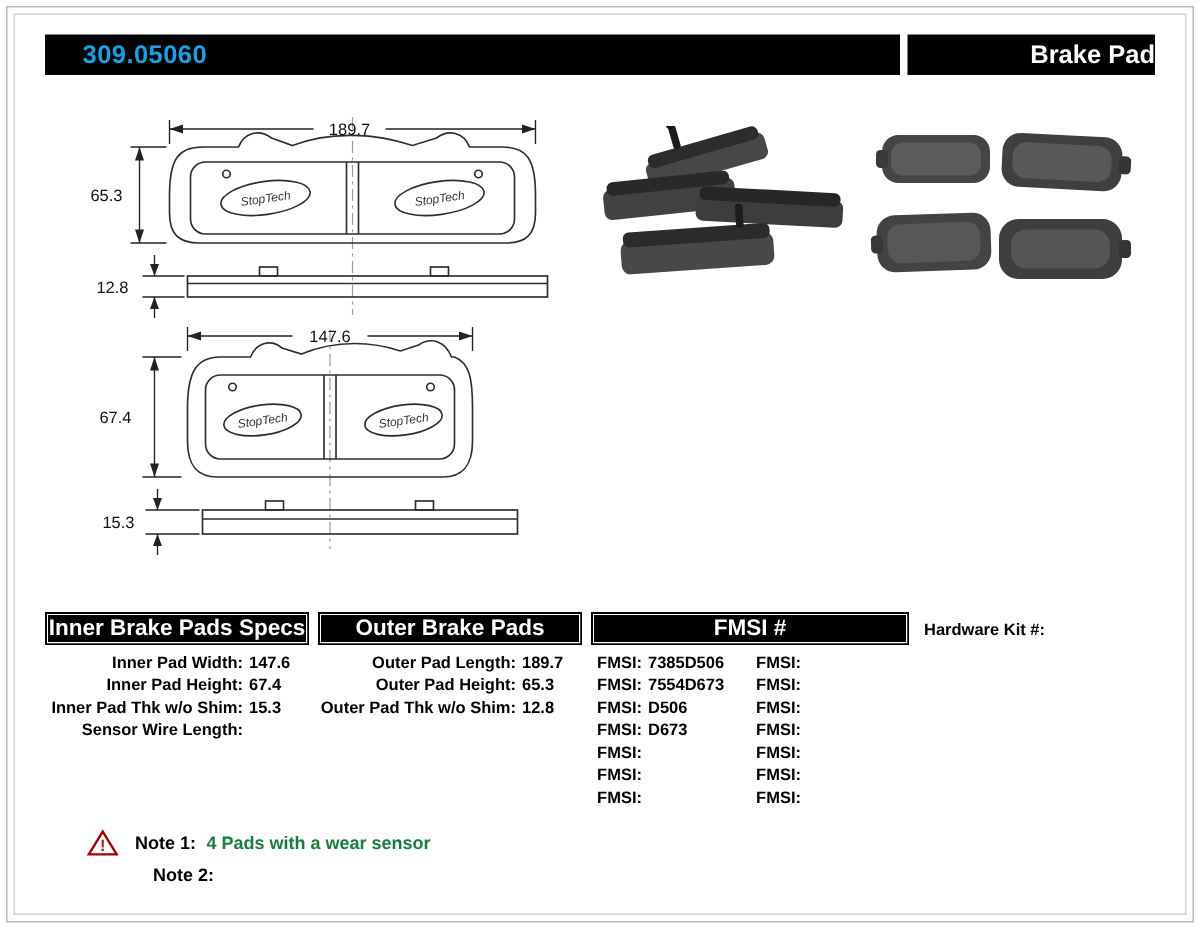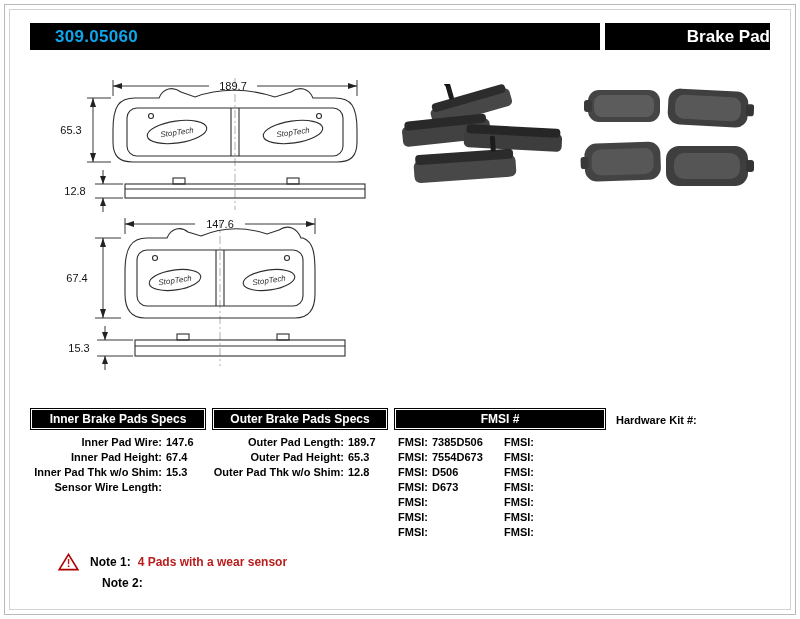--- a/index.html
+++ b/index.html
@@ -17,37 +17,37 @@
   
   .drawings-svg{position:absolute;left:25px;top:72px;width:370px;height:330px;}
   .photos-svg{position:absolute;left:392px;top:84px;width:372px;height:114px;}
 
   
   .specs{position:absolute;left:30px;right:30px;top:408px;display:flex;gap:6px;}
   .col-inner{width:176px;}
   .col-outer{width:176px;}
   .col-fmsi{width:212px;}
   .col-related{flex:1;}
-  .spec-header{background:#000;color:#fff;font-size:12px;font-weight:bold;text-align:center;
+  .spec-header{background:#000;color:#fff;font-size:15px;font-weight:bold;text-align:center;
     height:20px;line-height:20px;border:1px solid #000;box-shadow:inset 0 0 0 1px #fff;}
   .spec-rows{margin-top:5px;}
   .spec-row{display:flex;font-size:11px;font-weight:bold;line-height:15px;color:#000;}
   .label-wide .spec-label{width:132px;text-align:right;flex:none;}
   .label-narrow .spec-label{width:34px;text-align:right;flex:none;}
   .label-left .spec-label{text-align:left;padding-left:4px;}
   .spec-value{margin-left:4px;white-space:nowrap;}
   .fmsi-cols{display:flex;}
   .fmsi-cols .spec-rows{flex:1;}
 
   
   .notes{position:absolute;left:58px;top:552px;}
   .note-row{display:flex;align-items:center;height:19px;}
   .warning-icon{width:21px;height:18px;margin-right:11px;}
   .note-label{font-size:12px;font-weight:bold;color:#000;}
-  .note-red{font-size:12px;font-weight:bold;color:#b91c1c;margin-left:7px;}
+  .note-red{font-size:12px;font-weight:bold;color:#15803d;margin-left:7px;}
   .note-row.second{margin-left:44px;margin-top:2px;}
 </style>
 </head>
 <body>
 
 <div class="page">
   <div class="frame-outer"></div>
   <div class="frame-inner"></div>
 
   <header class="topbar">
@@ -199,21 +199,21 @@
       <rect x="8" y="7" width="66" height="26" rx="10" fill="#555555"></rect>
       <rect x="80" y="14" width="8" height="12" rx="3" fill="#343434"></rect>
     </g>
   </svg>
 
   <section class="specs">
     <div class="spec-col col-inner">
       <div class="spec-header">Inner Brake Pads Specs</div>
       <div class="spec-rows label-wide">
   <div class="spec-row">
-    <span class="spec-label">Inner Pad Wire:</span>
+    <span class="spec-label">Inner Pad Width:</span>
     <span class="spec-value">147.6</span>
   </div>
 
   <div class="spec-row">
     <span class="spec-label">Inner Pad Height:</span>
     <span class="spec-value">67.4</span>
   </div>
 
   <div class="spec-row">
     <span class="spec-label">Inner Pad Thk w/o Shim:</span>

